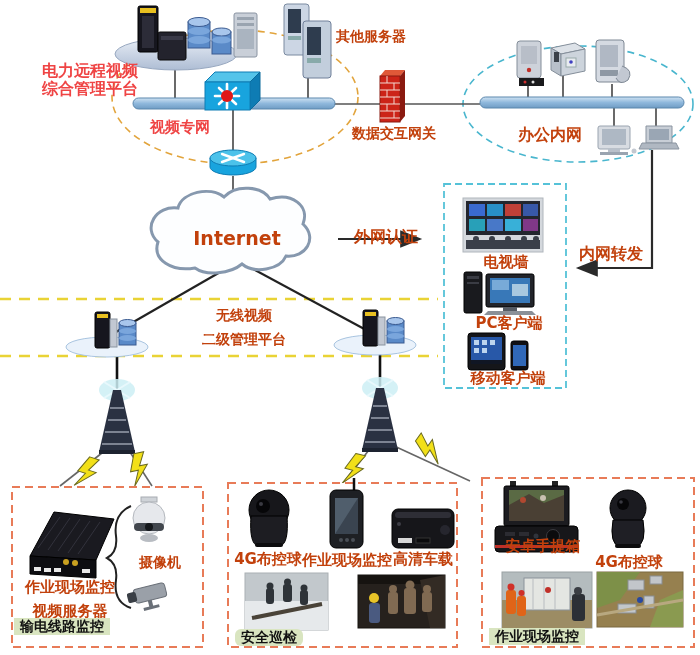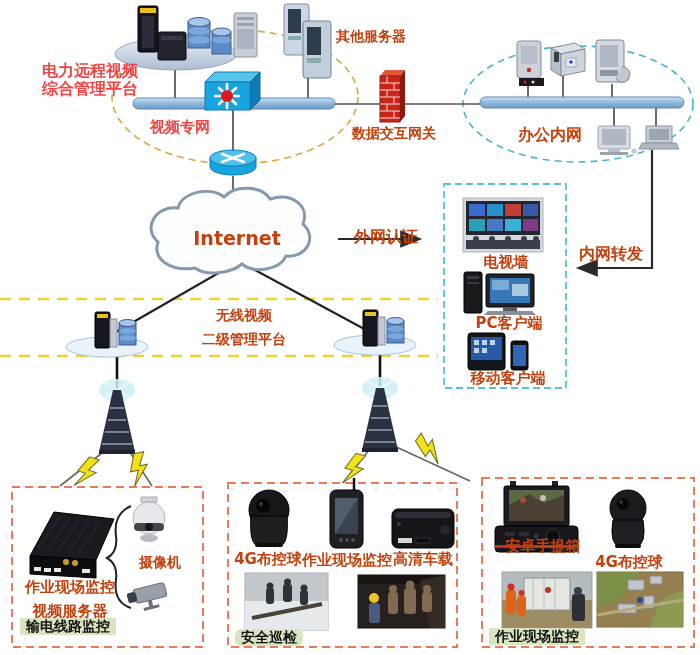--- a/index.html
+++ b/index.html
@@ -472,21 +472,21 @@
 <div class="lbl s13 ctr" style="left:506px;top:254px;">电视墙</div>
 <div class="lbl s13 ctr" style="left:509px;top:315px;">PC客户端</div>
 <div class="lbl s13 ctr" style="left:508px;top:370px;">移动客户端</div>
 
 <div class="lbl s14 ctr" style="left:244px;top:308px;">无线视频</div>
 <div class="lbl s14 ctr" style="left:244px;top:332px;">二级管理平台</div>
 
 <div class="lbl s13 ctr" style="left:70px;top:579px;">作业现场监控</div>
 <div class="lbl s13 ctr" style="left:70px;top:595px;margin-top:8px;">视频服务器</div>
 <div class="lbl s14" style="left:139px;top:555px;">摄像机</div>
-<div class="lbl zone-title" style="left:20px;top:618px;">输电线路监控</div>
+<div class="lbl zone-title" style="left:14px;top:618px;">输电线路监控</div>
 
 <div class="lbl s13 ctr" style="left:268px;top:551px;">4G布控球</div>
 <div class="lbl s13 ctr" style="left:347px;top:552px;">作业现场监控</div>
 <div class="lbl s13 ctr" style="left:423px;top:551px;">高清车载</div>
 <div class="lbl zone-title" style="left:235px;top:629px;border-radius:6px;">安全巡检</div>
 
 <div class="lbl s13 ctr" style="left:543px;top:538px;">安卓手提箱</div>
 <div class="lbl s13 ctr" style="left:629px;top:554px;">4G布控球</div>
 <div class="lbl zone-title" style="left:489px;top:628px;">作业现场监控</div>
 

